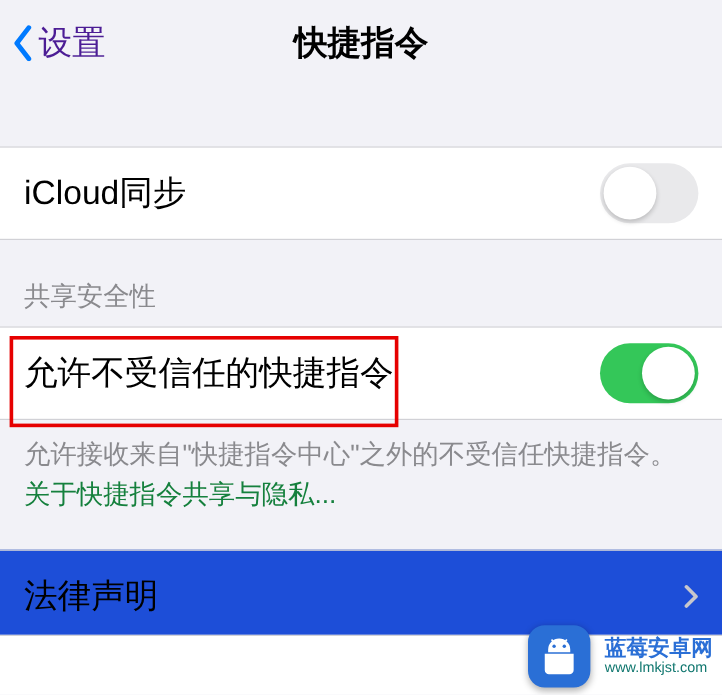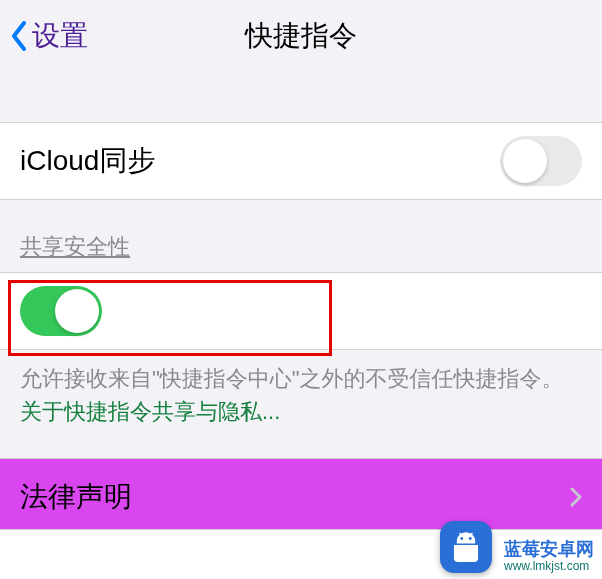--- a/index.html
+++ b/index.html
@@ -32,21 +32,21 @@
     .back-label {
       font-size: 28px;
       color: #4c1d95;
       font-weight: 400;
     }
     .nav-title {
       position: absolute;
       left: 50%;
       transform: translateX(-50%);
       font-size: 28px;
-      font-weight: 400;
+      font-weight: 700;
       color: #000;
     }
     .spacer-top { height: 50px; }
     .cell {
       background: #fff;
       display: flex;
       align-items: center;
       justify-content: space-between;
       padding: 0 20px;
       height: 78px;
@@ -56,21 +56,20 @@
     }
     .cell-label {
       font-size: 28px;
       color: #000;
       font-weight: 400;
     }
     .group-header {
       font-size: 22px;
       color: #8a8a8e;
       padding: 32px 20px 10px 20px;
-      text-decoration: underline;
     }
     .highlight-box {
       position: absolute;
       border: 3px solid #e60000;
       pointer-events: none;
       z-index: 10;
     }
     .toggle {
       width: 82px;
       height: 50px;
@@ -96,21 +95,21 @@
       font-size: 22px;
       color: #8a8a8e;
       padding: 12px 20px 30px 20px;
       line-height: 1.5;
     }
     .footer-link { color: #15803d; }
     .cell-chevron {
       display: flex;
       align-items: center;
       justify-content: space-between;
-      background: #d946ef;
+      background: #1d4ed8;
       padding: 0 20px;
       height: 78px;
       border-top: 1px solid #d1d1d6;
       border-bottom: 1px solid #d1d1d6;
       cursor:pointer;
     }
     .chevron-right {
       width: 12px;
       height: 20px;
     }
@@ -119,21 +118,21 @@
       bottom: 0; left: 0; right: 0;
       height: 50px;
       background: #fff;
       border-top: 1px solid #d1d1d6;
     }
     .watermark {
       position: absolute;
       right: 8px;
       bottom: 6px;
       display: flex;
-      align-items: flex-end;
+      align-items: center;
       gap: 12px;
       z-index: 20;
     }
     .wm-badge {
       width: 52px; height: 52px;
       background: #2a6fd6;
       border-radius: 14px;
       display:flex; align-items:center; justify-content:center;
       box-shadow: 0 2px 6px rgba(0,0,0,.3);
     }
@@ -159,20 +158,21 @@
 <div class="cell">
   <span class="cell-label">iCloud同步</span>
   <div class="toggle toggle-off">
     <div class="toggle-knob"></div>
   </div>
 </div>
 
 <div class="group-header">共享安全性</div>
 
 <div class="cell">
+  <span class="cell-label">允许不受信任的快捷指令</span>
   <div class="toggle toggle-on">
     <div class="toggle-knob"></div>
   </div>
 </div>
 
 <div class="footer-text">
   <span>允许接收来自"快捷指令中心"之外的不受信任快捷指令。</span>
   <span class="footer-link">关于快捷指令共享与隐私...</span>
 </div>
 

